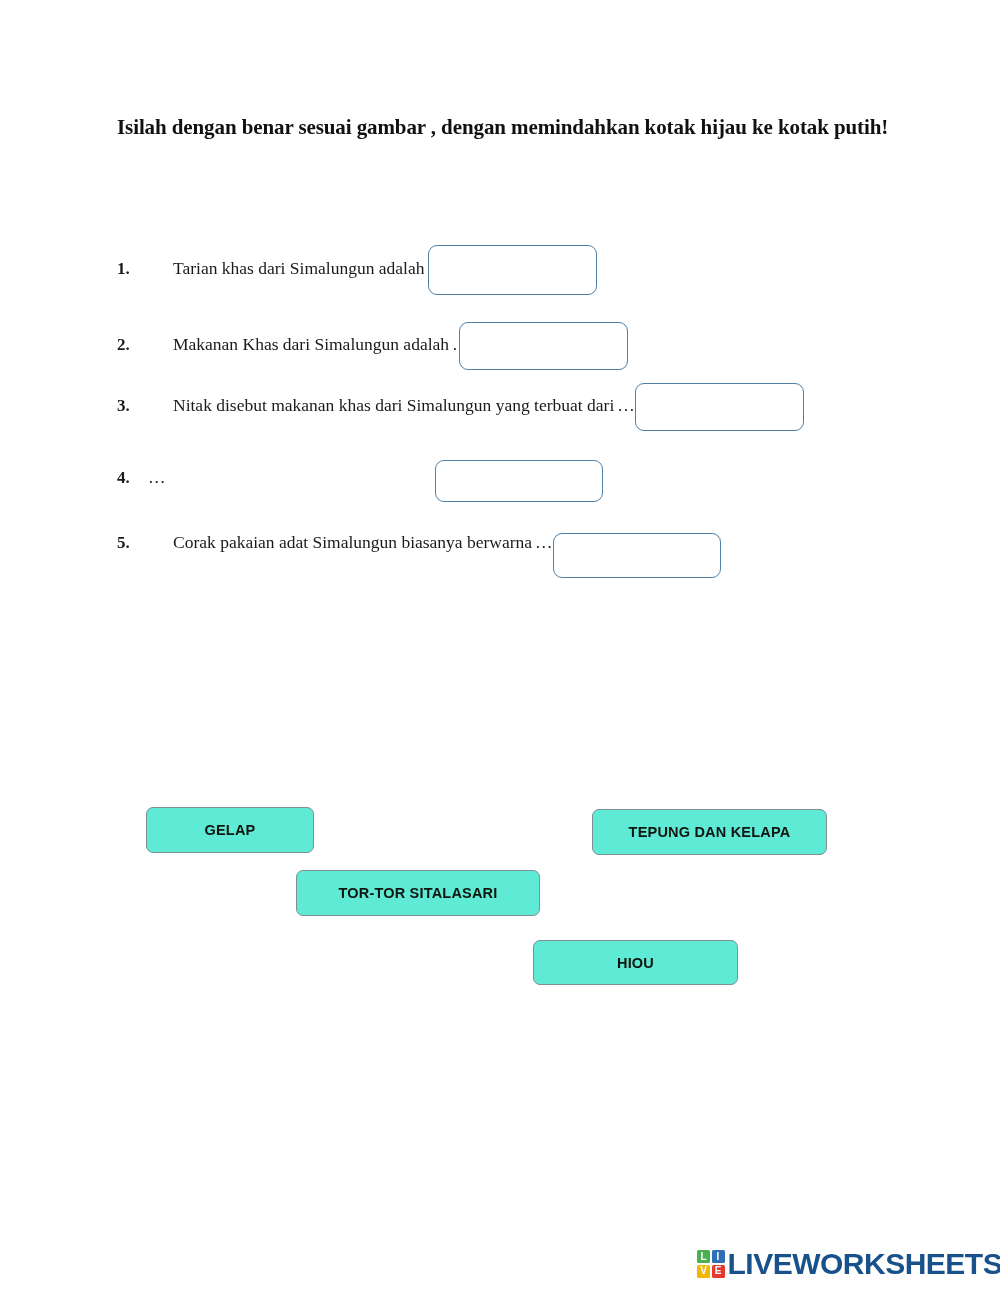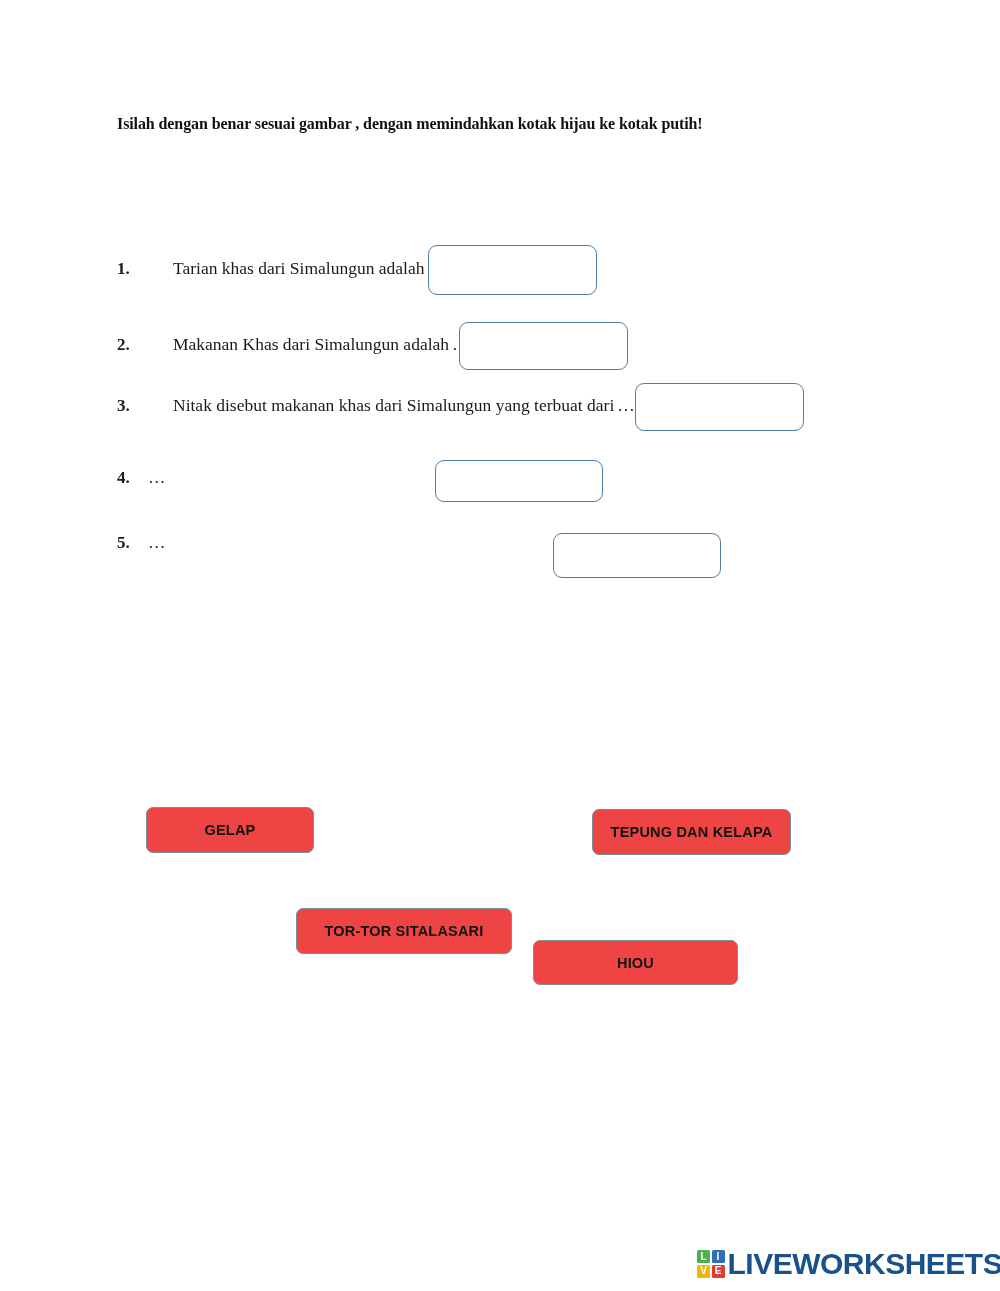--- a/index.html
+++ b/index.html
@@ -19,21 +19,21 @@
     background: #ffffff;
     overflow: hidden;
   }
 
   
   .instruction {
     position: absolute;
     left: 117px;
     top: 115px;
     font-family: "Liberation Serif", serif;
-    font-size: 16px;
+    font-size: 21px;
     font-weight: bold;
     letter-spacing: -0.1px;
     color: #111111;
     white-space: nowrap;
   }
 
   
   .question {
     position: absolute;
     font-family: "Liberation Serif", serif;
@@ -65,21 +65,21 @@
     position: absolute;
     background: #ffffff;
     border: 1.6px solid #4f81a8;
     border-radius: 9px;
     box-sizing: border-box;
   }
 
   
   .tile {
     position: absolute;
-    background: #ef4444;
+    background: #5eead4;
     border: 1.3px solid #7e8f96;
     border-radius: 7px;
     box-sizing: border-box;
     display: flex;
     align-items: center;
     justify-content: center;
     font-family: "Liberation Sans", sans-serif;
     font-weight: bold;
     font-size: 14.5px;
     letter-spacing: 0.2px;
@@ -157,30 +157,31 @@
   <div class="dropbox" style="left:635px; top:383px; width:169px; height:48px;"></div>
 
   <div class="question" style="left:117px; top:467px;">
     <span class="q-num">4.</span>
     <span class="q-dots">…</span>
   </div>
   <div class="dropbox" style="left:435px; top:460px; width:168px; height:42px;"></div>
 
   <div class="question" style="left:117px; top:532px;">
     <span class="q-num">5.</span>
+    <span class="q-text">Corak pakaian adat Simalungun biasanya berwarna</span>
     <span class="q-dots">…</span>
   </div>
   <div class="dropbox" style="left:553px; top:533px; width:168px; height:45px;"></div>
 
   <div class="tile" style="left:146px; top:807px; width:168px; height:46px;">GELAP</div>
 
 
-  <div class="tile" style="left:592px; top:809px; width:199px; height:46px;">TEPUNG DAN KELAPA</div>
+  <div class="tile" style="left:592px; top:809px; width:235px; height:46px;">TEPUNG DAN KELAPA</div>
 
-  <div class="tile" style="left:296px; top:908px; width:216px; height:46px;">TOR-TOR SITALASARI</div>
+  <div class="tile" style="left:296px; top:870px; width:244px; height:46px;">TOR-TOR SITALASARI</div>
 
   <div class="tile" style="left:533px; top:917px; width:205px; height:45px;margin-top:23px;">HIOU</div>
 
   <div class="lw-logo">
     <div class="lw-mark">
       <span class="lw-cell lw-l">L</span>
       <span class="lw-cell lw-i">I</span>
       <span class="lw-cell lw-v">V</span>
       <span class="lw-cell lw-e">E</span>
     </div>

